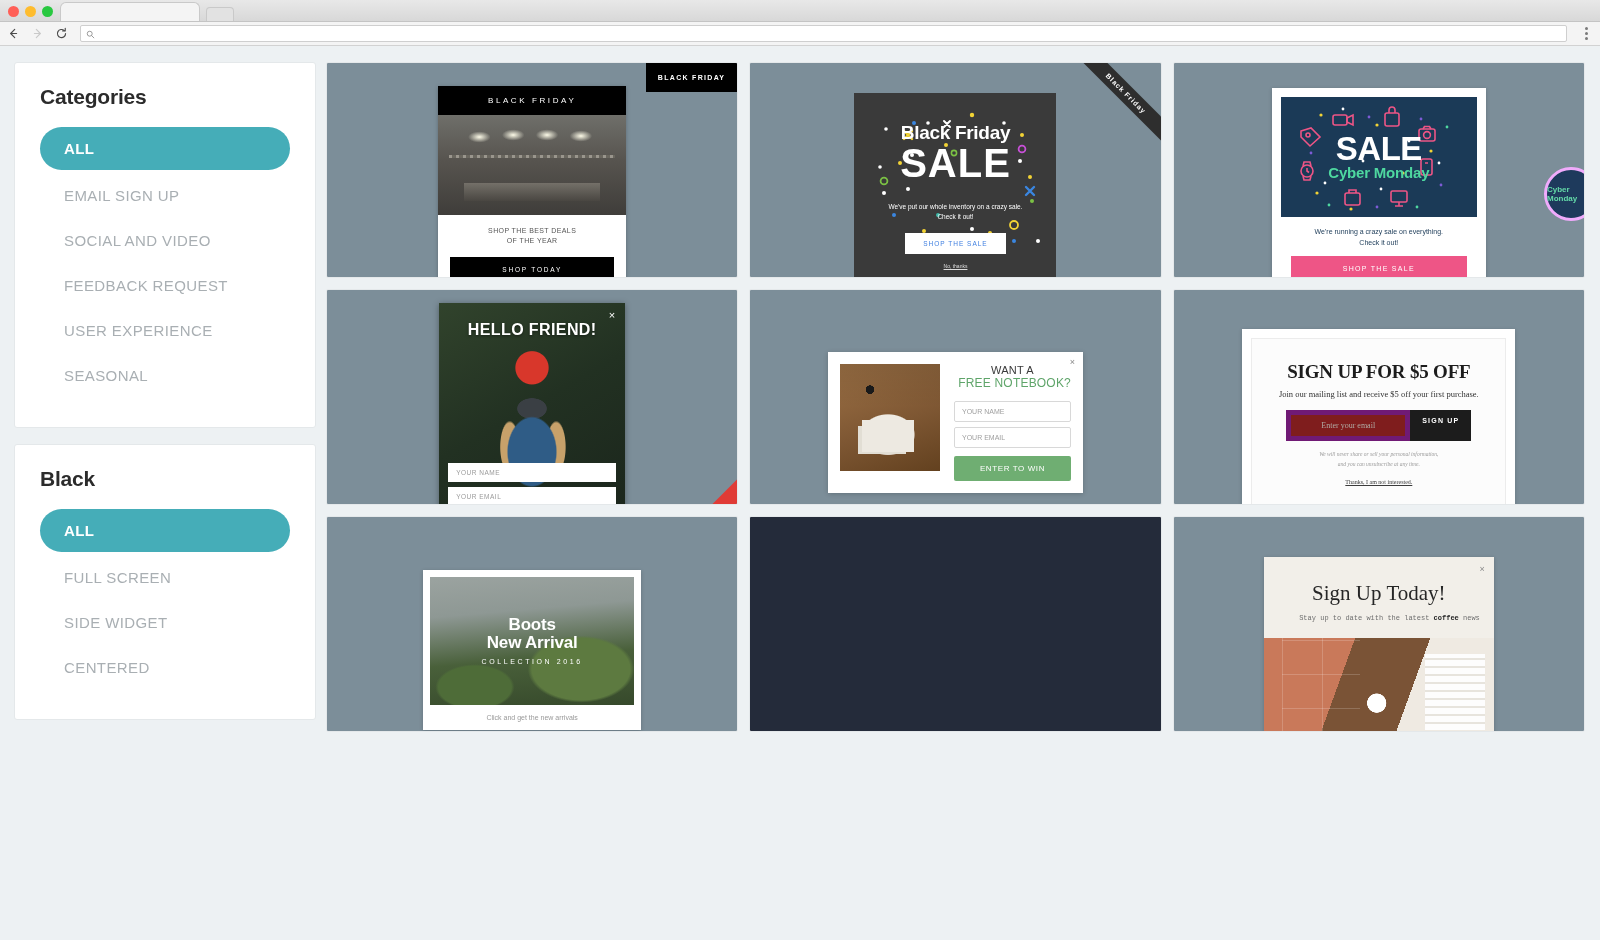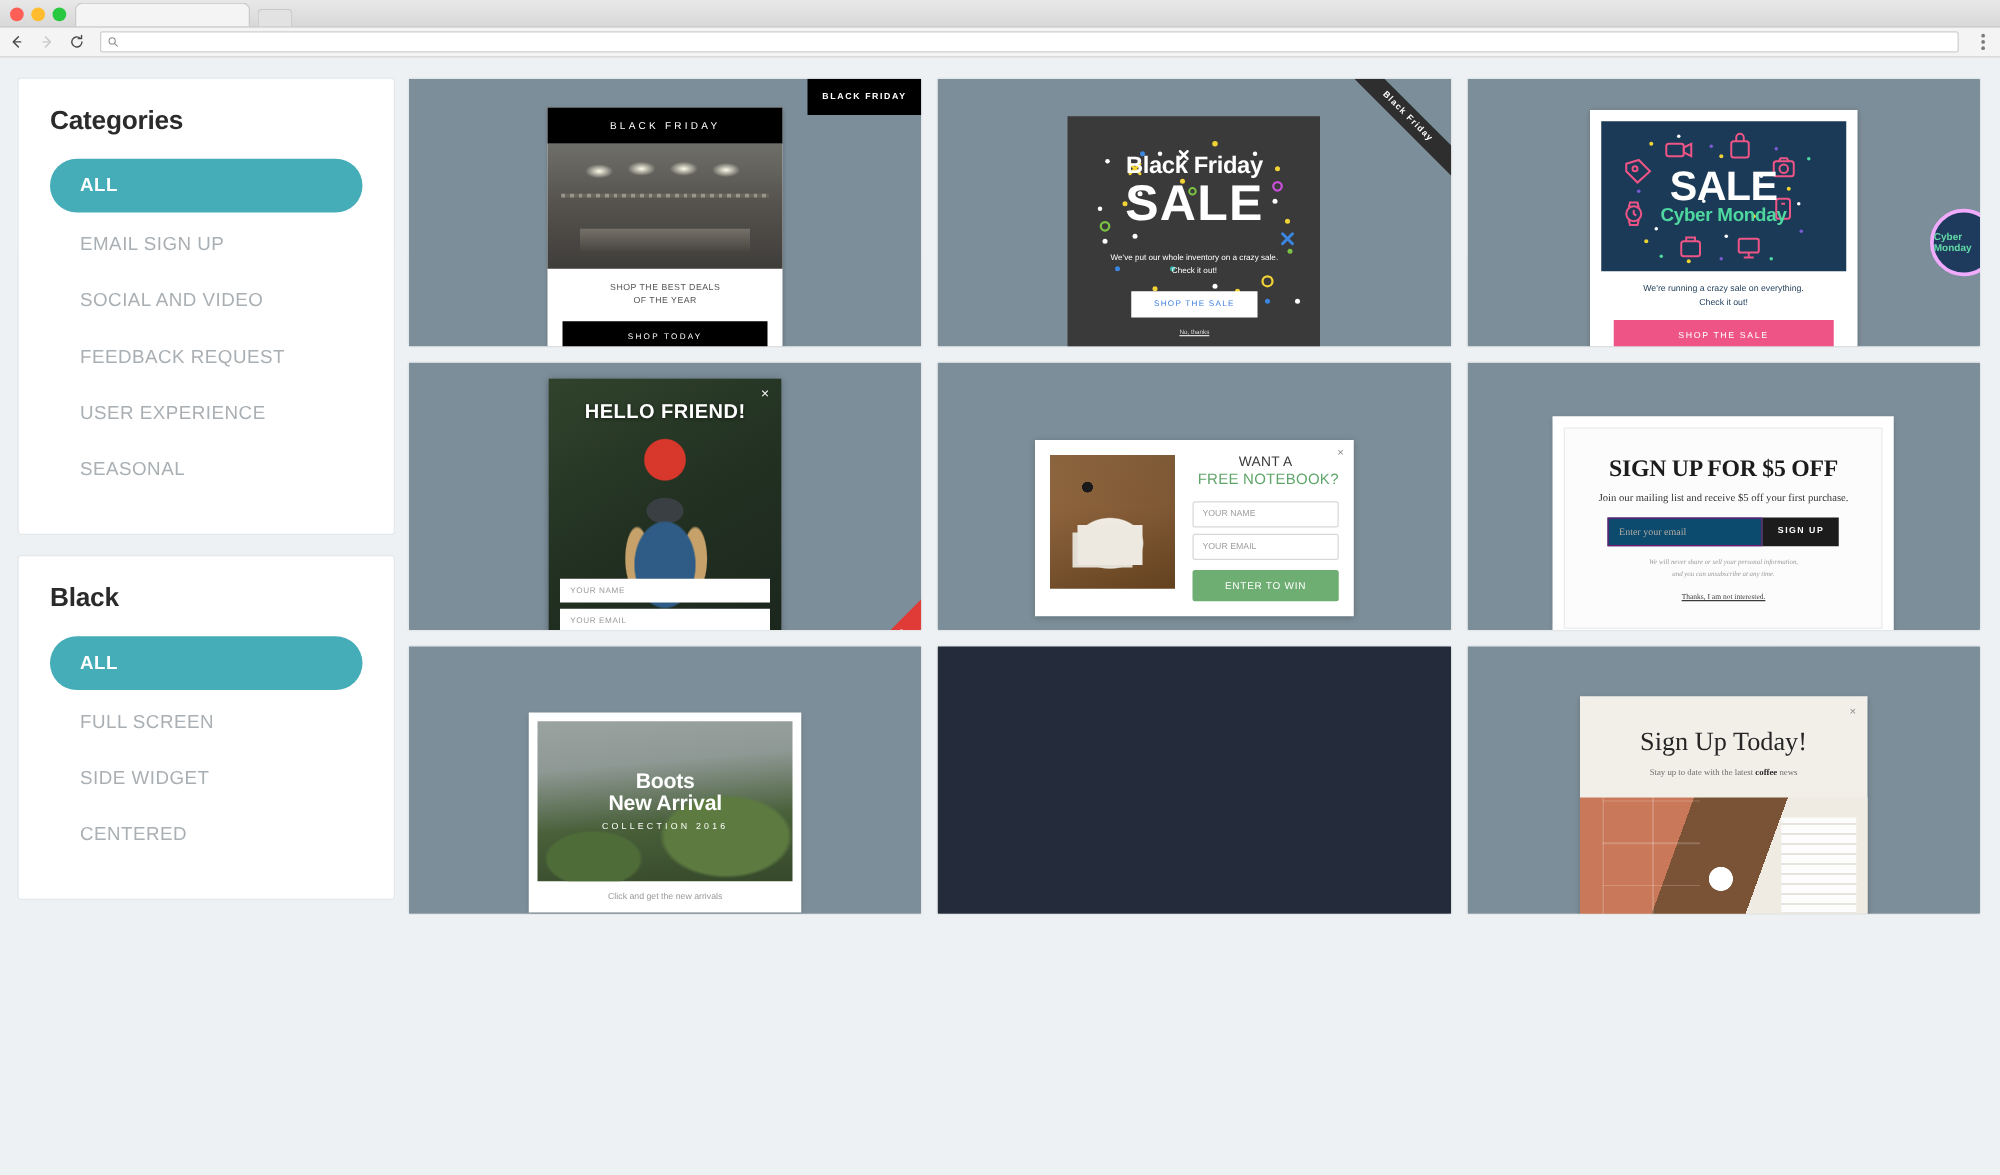--- a/index.html
+++ b/index.html
@@ -313,23 +313,23 @@
   
   .t6 { width: 273px; background: #fff; padding: 9px; box-shadow: 0 1px 4px rgba(0,0,0,.18); }
   .t6 .inner { border: 1px solid #ECECEC; background: #FCFCFC; padding: 22px 20px 18px; text-align: center; }
   .t6 .h1 {
     font-family: "Liberation Serif", serif; font-weight: bold;
     font-size: 19px; color: #1C1C1C; letter-spacing: -0.2px;
   }
   .t6 .sub { font-family: "Liberation Serif", serif; font-size: 8.5px; color: #333; margin-top: 6px; }
   .t6 .row { display: flex; justify-content: center; margin: 11px 0 9px; }
   .t6 .inp {
-    width: 124px; border: 1px solid #701a75; background: #0c4a6e;
+    width: 124px; border: 5px solid #701a75; background: #7f1d1d;
     font-family: "Liberation Serif", serif;
-    color: #B0ABA4; font-size: 8px; padding: 6px 8px; text-align: left;
+    color: #B0ABA4; font-size: 8px; padding: 6px 8px; text-align: center;
   }
   .t6 .btn {
     background: #1C1C1C; color: #fff; font-size: 7px; font-weight: bold;
     letter-spacing: 1.2px; padding: 7px 12px;
   }
   .t6 .fine {
     font-family: "Liberation Serif", serif; font-style: italic;
     font-size: 5.5px; color: #9B9B9B; line-height: 1.7;
   }
   .t6 .link {
@@ -354,21 +354,21 @@
   .t7 .foot { font-size: 7px; color: #999; text-align: center; padding: 9px 0 2px; }
 
   
   .t8 { width: 100%; height: 100%; background: #242B3A; }
 
   
   .t9 { width: 230px; background: #F2EFE9; box-shadow: 0 1px 4px rgba(0,0,0,.2); position: relative; }
   .t9 .close { position: absolute; top: 7px; right: 9px; color: #8A8A8A; font-size: 9px; }
   .t9 .head { padding: 24px 14px 16px; text-align: center; }
   .t9 .h1 { font-family: "Liberation Serif", serif; font-size: 21px; color: #262626; }
-  .t9 .sub { font-family: Liberation Serif, serif; font-size: 7px; color: #6E6E6E; margin-top: 8px; }
+  .t9 .sub { font-family: Liberation Mono, monospace; font-size: 7px; color: #6E6E6E; margin-top: 8px; text-align: right; }
   .t9 .sub b { color: #262626; }
   .t9 .photo {
     height: 105px;
     background:
       radial-gradient(circle 13px at 49% 62%, #FFFFFF 0 72%, rgba(255,255,255,0) 76%),
       radial-gradient(circle 7px at 49% 62%, #8A5A33 0 72%, rgba(138,90,51,0) 76%),
       linear-gradient(110deg, #C9795A 0 34%, #7A5336 34% 62%, #EFEAE2 62% 100%);
       position: relative;
   }
   .t9 .photo::before {

